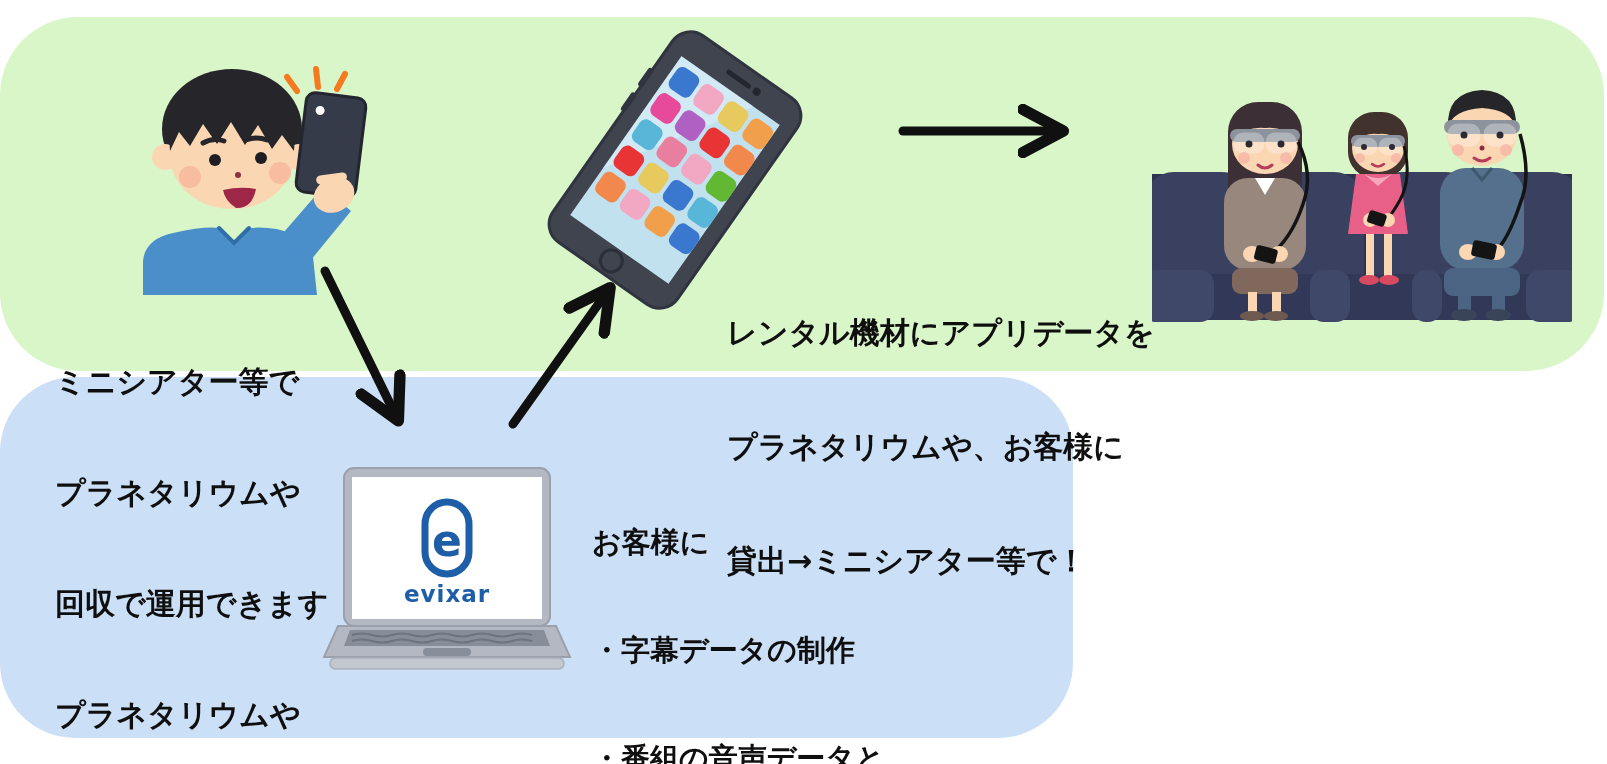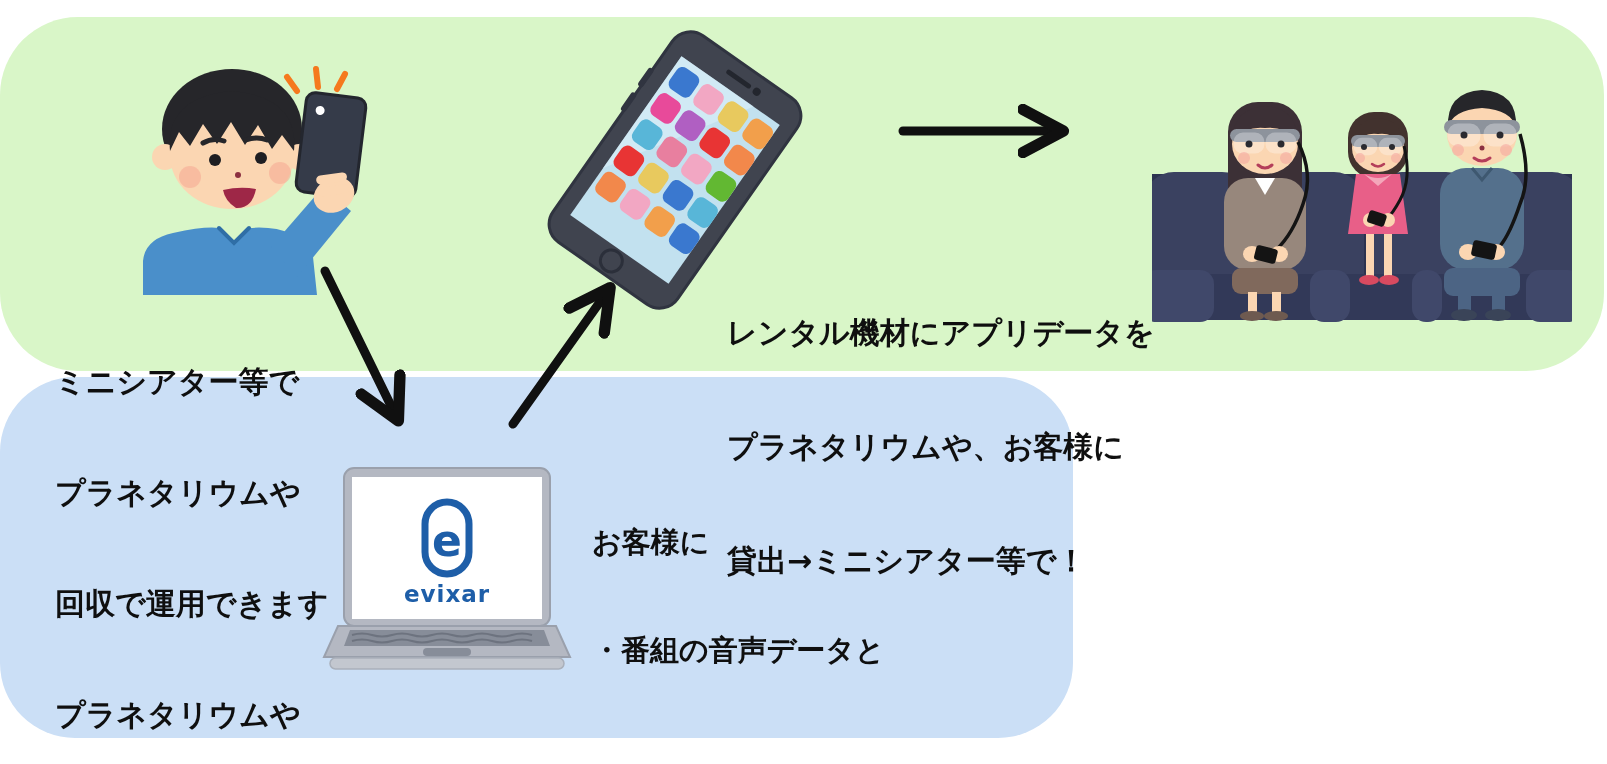--- a/index.html
+++ b/index.html
@@ -219,19 +219,20 @@
   </div>
 
   <div class="note note-rental" style="color: rgb(15, 15, 15);">
     <div>レンタル機材にアプリデータを</div>
     <div>プラネタリウムや、お客様に</div>
     <div>貸出→ミニシアター等で！</div>
   </div>
 
   <div class="note note-company" style="color: rgb(15, 15, 15);">
     <div>お客様に</div>
+    <div>・字幕データの制作</div>
     <div>・番組の音声データと</div>
     
     
     
   </div>
 
 </div>
 
 </body></html>

